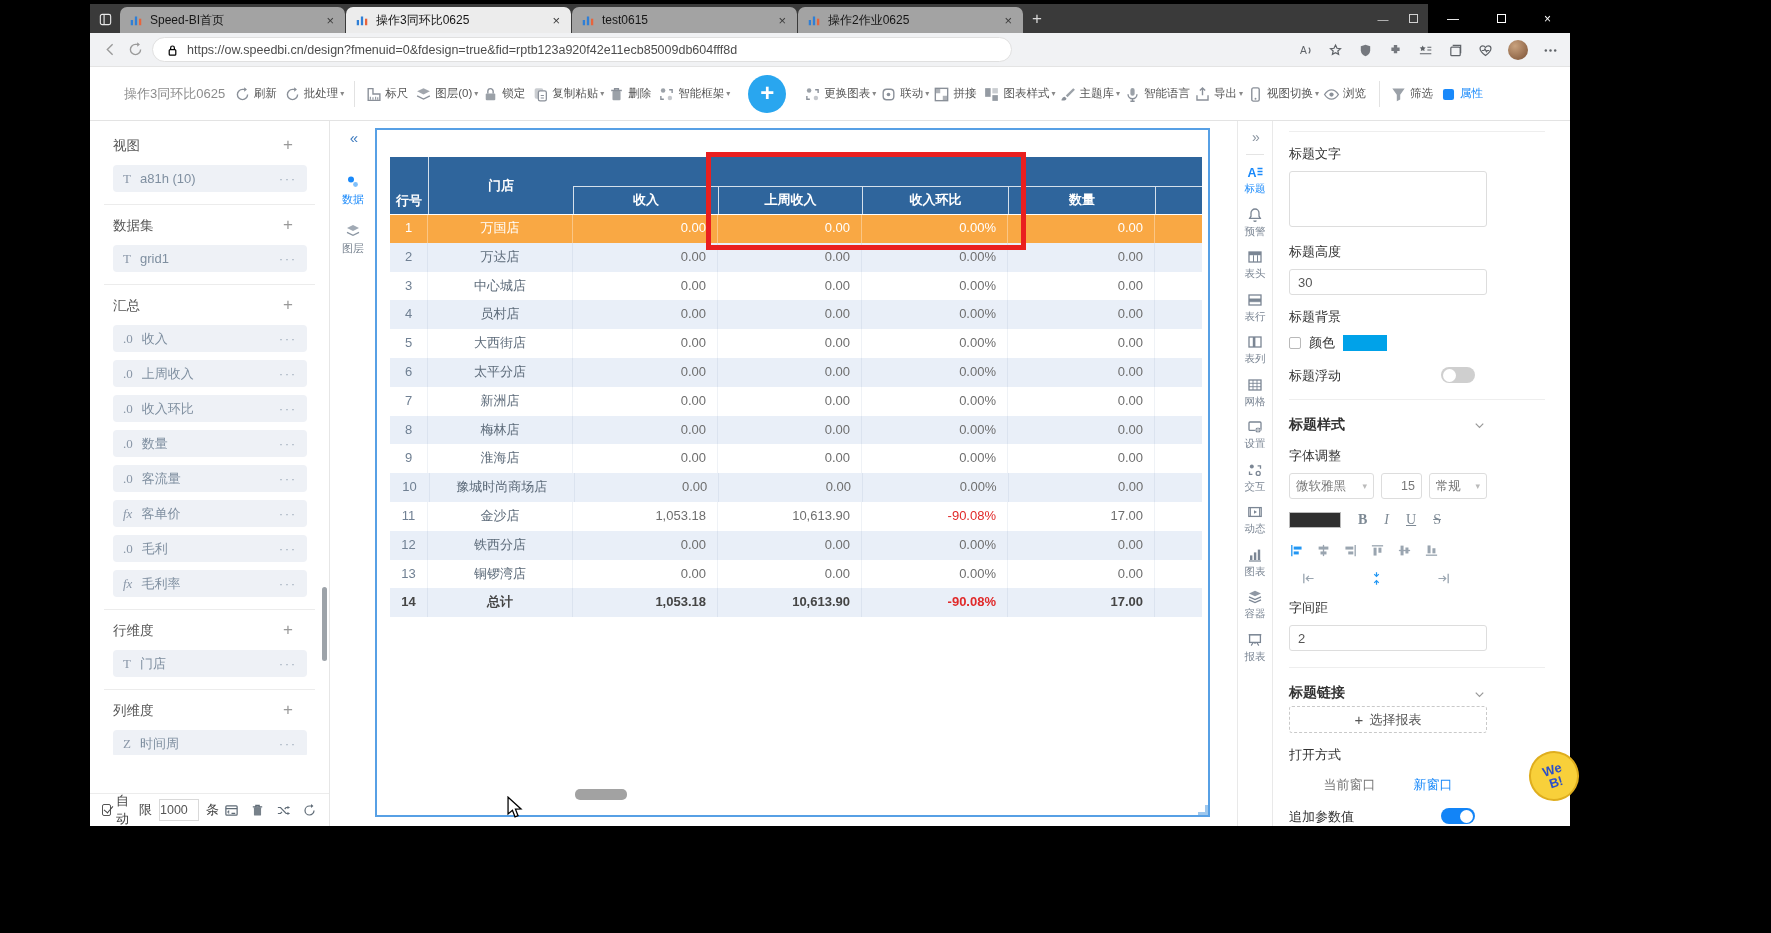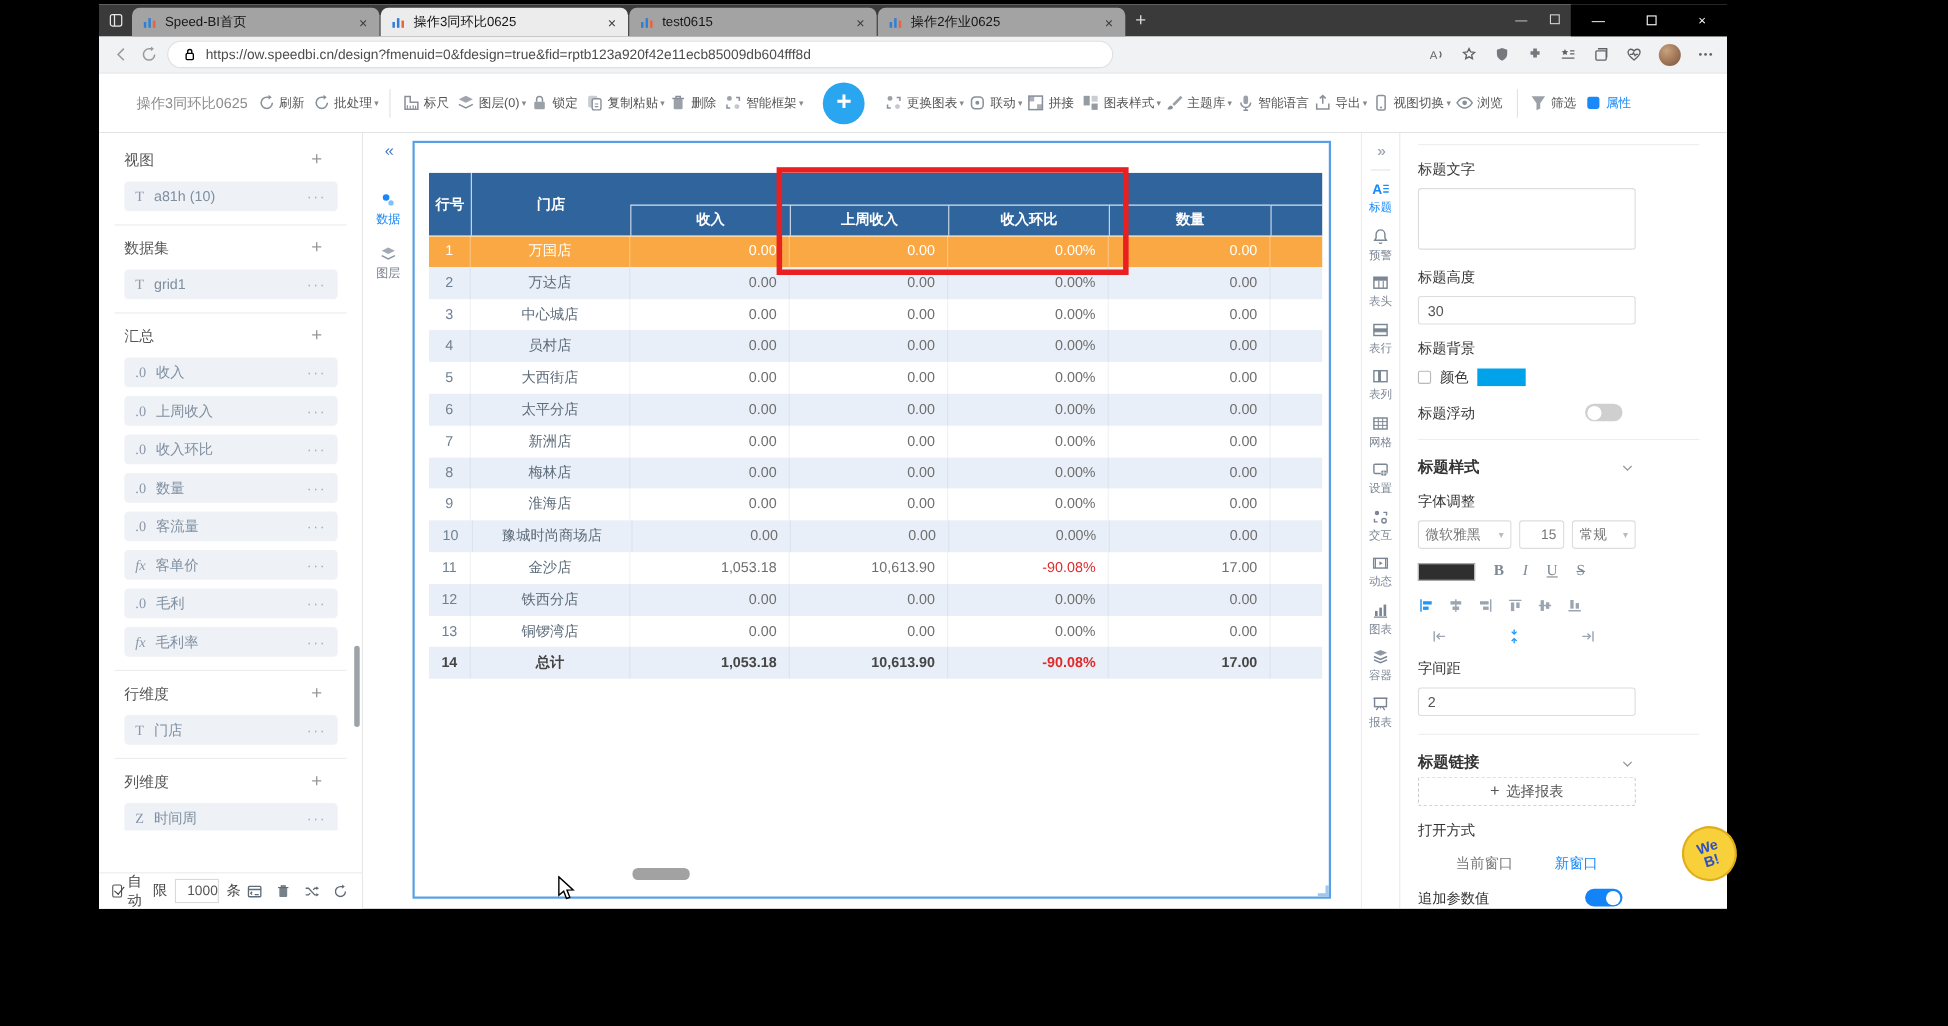--- a/index.html
+++ b/index.html
@@ -49,21 +49,21 @@
 .sec-head{display:flex;justify-content:space-between;align-items:flex-end;padding:0 36px 0 23px;font-size:13.5px;color:#555;margin:10px 0 10px}
 .sec-plus{font-size:17px;color:#999;font-weight:400}
 .chip{margin:0 22px 8px 23px;height:27px;background:#eef1f6;border-radius:4px;display:flex;align-items:center;padding:0 10px;color:#7f8fa0;font-size:13px}
 .chip .pre{margin-right:9px;color:#8a97a8;font-family:"Liberation Serif",serif;font-size:13px}
 .chip .pre.fx{font-style:italic}
 .chip .dots{margin-left:auto;letter-spacing:2px;color:#9aa7b7;font-size:12px;line-height:10px}
 .sb-div{height:1px;background:#ececec;margin:12px 14px 2px}
 .sb-foot{position:absolute;bottom:0;left:0;right:0;height:33px;border-top:1px solid #ececec;display:flex;align-items:center;padding:0 12px;gap:5px;font-size:13px;color:#444;background:#fff}
 .cb{width:12px;height:12px;border:1.5px solid #555;display:inline-block;position:relative;border-radius:2px}
 .cb.checked::after{content:"";position:absolute;left:2.5px;top:-1px;width:4px;height:8px;border-right:1.5px solid #444;border-bottom:1.5px solid #444;transform:rotate(40deg)}
-.limitinput{width:40px;height:22px;border:1px solid #d9d9d9;text-align:right;font-size:12.5px;color:#555;margin:0 2px}
+.limitinput{width:40px;height:22px;border:1px solid #d9d9d9;text-align:left;font-size:12.5px;color:#555;margin:0 2px}
 .footicons{margin-left:auto;display:flex;gap:11px;color:#5f6b76;align-items:center}
 .sb-scroll{position:absolute;right:2px;top:466px;width:5px;height:74px;background:#9da3a9;border-radius:3px}
 
 .mid{flex:1;position:relative;background:#fff;min-width:0}
 .mini{position:absolute;left:7px;top:8px;width:32px;display:flex;flex-direction:column;align-items:center}
 .mini .coll{color:#3e7bbf;font-size:15px;letter-spacing:-2px;margin-bottom:28px}
 .minitool{display:flex;flex-direction:column;align-items:center;gap:2px;margin-bottom:16px;font-size:11px;color:#77828f}
 .minitool.active{color:#1989fa}
 .canvas{position:absolute;left:45px;top:7px;width:835px;height:689px;border:2px solid #57a0e5;background:#fff}
 .tablebox{position:absolute;left:13px;top:27px;width:812px;height:462px;overflow:hidden}
@@ -529,21 +529,21 @@
                   </svg></span>
                 <span>图层</span>
               </div>
             </div>
         </div>
 
         <div class="canvas">
           <div class="tablebox">
             <div class="tbl">
               <div class="thead">
-                <div class="hc" style="left:0;top:0;width:38px;height:57px">行号</div>
+                <div class="hc" style="left:0;top:15px;width:38px;height:57px">行号</div>
                 <div class="hc hsep" style="left:38px;top:0;width:145px;height:57px">门店</div>
                 <div id="mcells">
                     <div class="hc hsep hbot" style="left: 183px; top: 28.5px; width: 145px; height: 28.5px;">收入</div>
                     <div class="hc hsep hbot" style="left: 328px; top: 28.5px; width: 144px; height: 28.5px;">上周收入</div>
                     <div class="hc hsep hbot" style="left: 472px; top: 28.5px; width: 146px; height: 28.5px;">收入环比</div>
                     <div class="hc hsep hbot" style="left: 618px; top: 28.5px; width: 147px; height: 28.5px;">数量</div>
                     <div class="hc hsep hbot" style="left: 765px; top: 28.5px; width: 145px; height: 28.5px;"></div>
                   </div>
               </div>
               <div id="trows">

